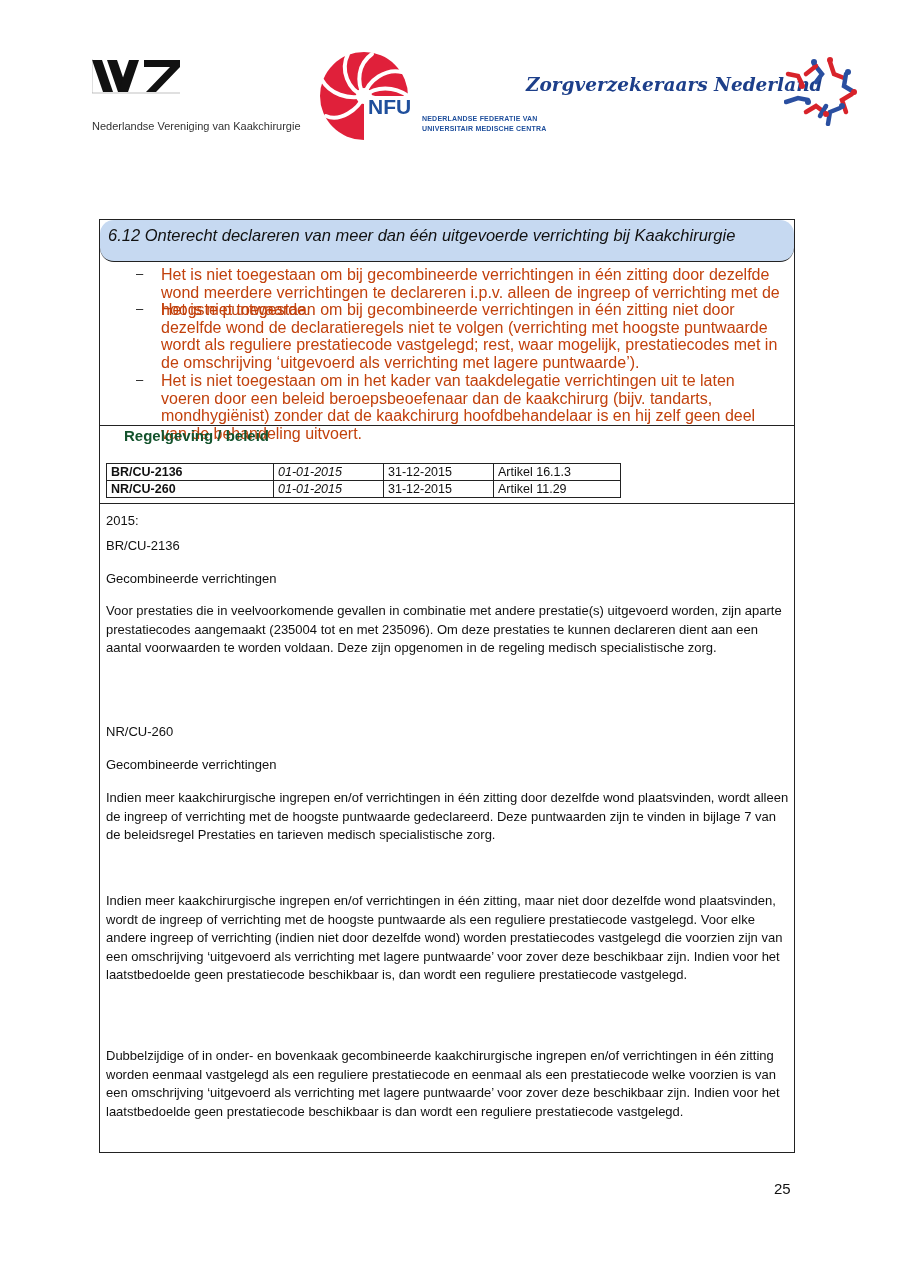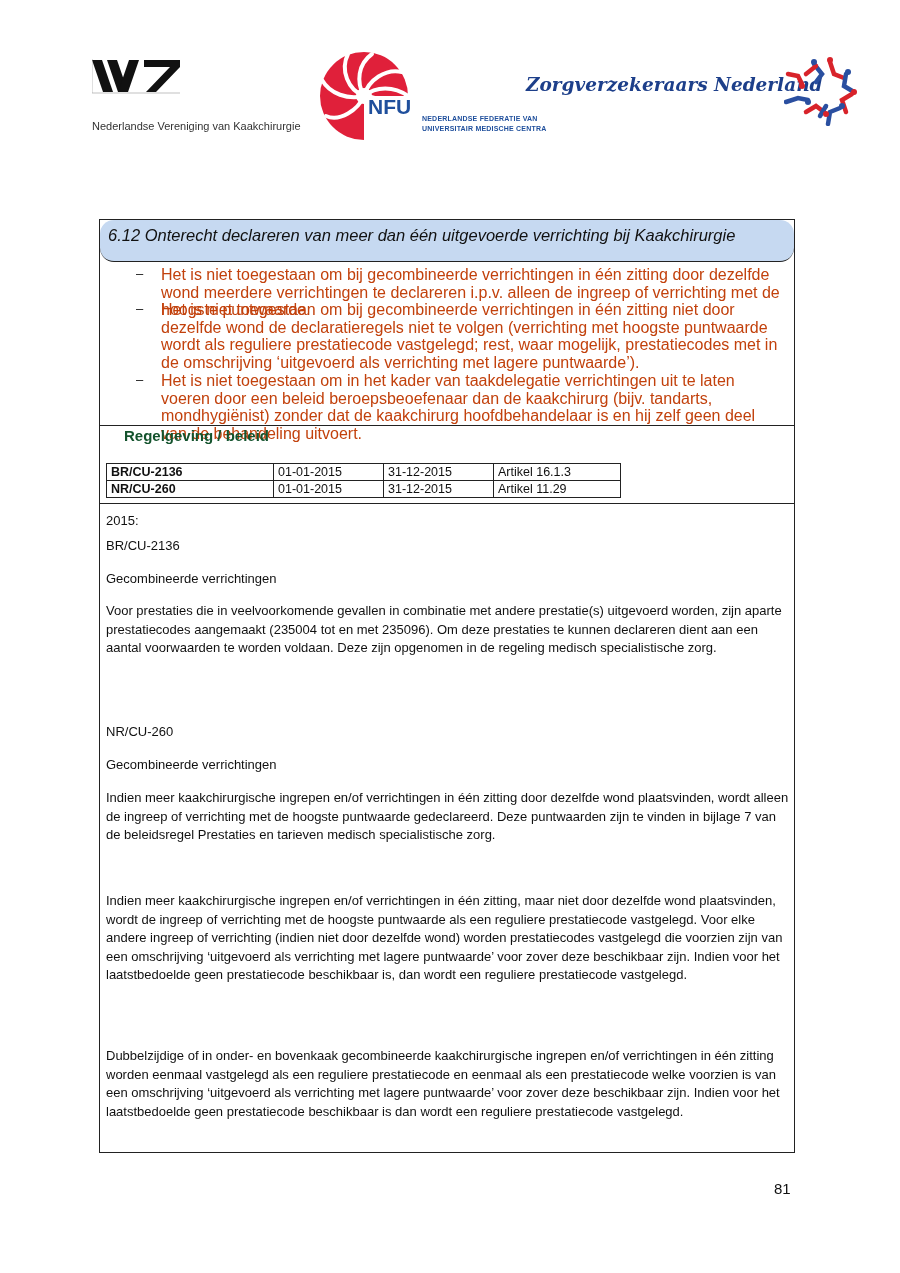--- a/index.html
+++ b/index.html
@@ -31,21 +31,21 @@
   .rules { position: absolute; left: 0; top: 42px; width: 100%; height: 164px; border-bottom: 1.5px solid #222; box-sizing: border-box; }
   .rule { position: absolute; left: 0; width: 100%; }
   .rule-dash { position: absolute; left: 36px; top: 0; font-size: 13px; }
   .rule-text { position: absolute; left: 61px; width: 620px; font-size: 16px; line-height: 17.6px; color: #c2410c; }
 
   .reg-section { position: absolute; left: 0; top: 206px; width: 100%; height: 78px; border-bottom: 1.5px solid #222; box-sizing: border-box; }
   .reg-title { position: absolute; left: 24px; top: 1px; font-size: 15px; font-weight: bold; color: #14532d; }
   .reg-table { position: absolute; left: 6px; top: 37px; border-collapse: collapse; font-size: 12.5px; }
   .reg-table td { border: 1.5px solid #222; height: 16px; padding: 0 4px; vertical-align: middle; line-height: 16px; }
   .reg-table td.c1 { width: 158px; font-weight: bold; }
-  .reg-table td.c2 { width: 101px; }
+  .reg-table td.c2 { width: 101px; font-style: italic; }
   .reg-table td.c3 { width: 101px; }
   .reg-table td.c4 { width: 118px; font-weight: normal; }
 
   .body-section { position: absolute; left: 0; top: 284px; width: 100%; }
   .para { position: absolute; left: 6px; width: 684px; font-size: 13px; line-height: 18.6px; color: #111; }
 
   .page-number { position: absolute; left: 774px; top: 1180px; font-size: 15px; color: #111; }
 </style>
 </head>
 <body>
@@ -156,13 +156,13 @@
     <div class="para" style="top:66px;">Gecombineerde verrichtingen</div>
     <div class="para" style="top:98px;">Voor prestaties die in veelvoorkomende gevallen in combinatie met andere prestatie(s) uitgevoerd worden, zijn aparte prestatiecodes aangemaakt (235004 tot en met 235096). Om deze prestaties te kunnen declareren dient aan een aantal voorwaarden te worden voldaan. Deze zijn opgenomen in de regeling medisch specialistische zorg.</div>
     <div class="para" style="top:219px;">NR/CU-260</div>
     <div class="para" style="top:252px;">Gecombineerde verrichtingen</div>
     <div class="para" style="top:285px;">Indien meer kaakchirurgische ingrepen en/of verrichtingen in één zitting door dezelfde wond plaatsvinden, wordt alleen de ingreep of verrichting met de hoogste puntwaarde gedeclareerd. Deze puntwaarden zijn te vinden in bijlage 7 van de beleidsregel Prestaties en tarieven medisch specialistische zorg.</div>
     <div class="para" style="top:388px;">Indien meer kaakchirurgische ingrepen en/of verrichtingen in één zitting, maar niet door dezelfde wond plaatsvinden, wordt de ingreep of verrichting met de hoogste puntwaarde als een reguliere prestatiecode vastgelegd. Voor elke andere ingreep of verrichting (indien niet door dezelfde wond) worden prestatiecodes vastgelegd die voorzien zijn van een omschrijving ‘uitgevoerd als verrichting met lagere puntwaarde’ voor zover deze beschikbaar zijn. Indien voor het laatstbedoelde geen prestatiecode beschikbaar is, dan wordt een reguliere prestatiecode vastgelegd.</div>
     <div class="para" style="top:543px;">Dubbelzijdige of in onder- en bovenkaak gecombineerde kaakchirurgische ingrepen en/of verrichtingen in één zitting worden eenmaal vastgelegd als een reguliere prestatiecode en eenmaal als een prestatiecode welke voorzien is van een omschrijving ‘uitgevoerd als verrichting met lagere puntwaarde’ voor zover deze beschikbaar zijn. Indien voor het laatstbedoelde geen prestatiecode beschikbaar is dan wordt een reguliere prestatiecode vastgelegd.</div>
   </div>
 </div>
 
-<div class="page-number">81</div>
+<div class="page-number">25</div>
 
 </body></html>

